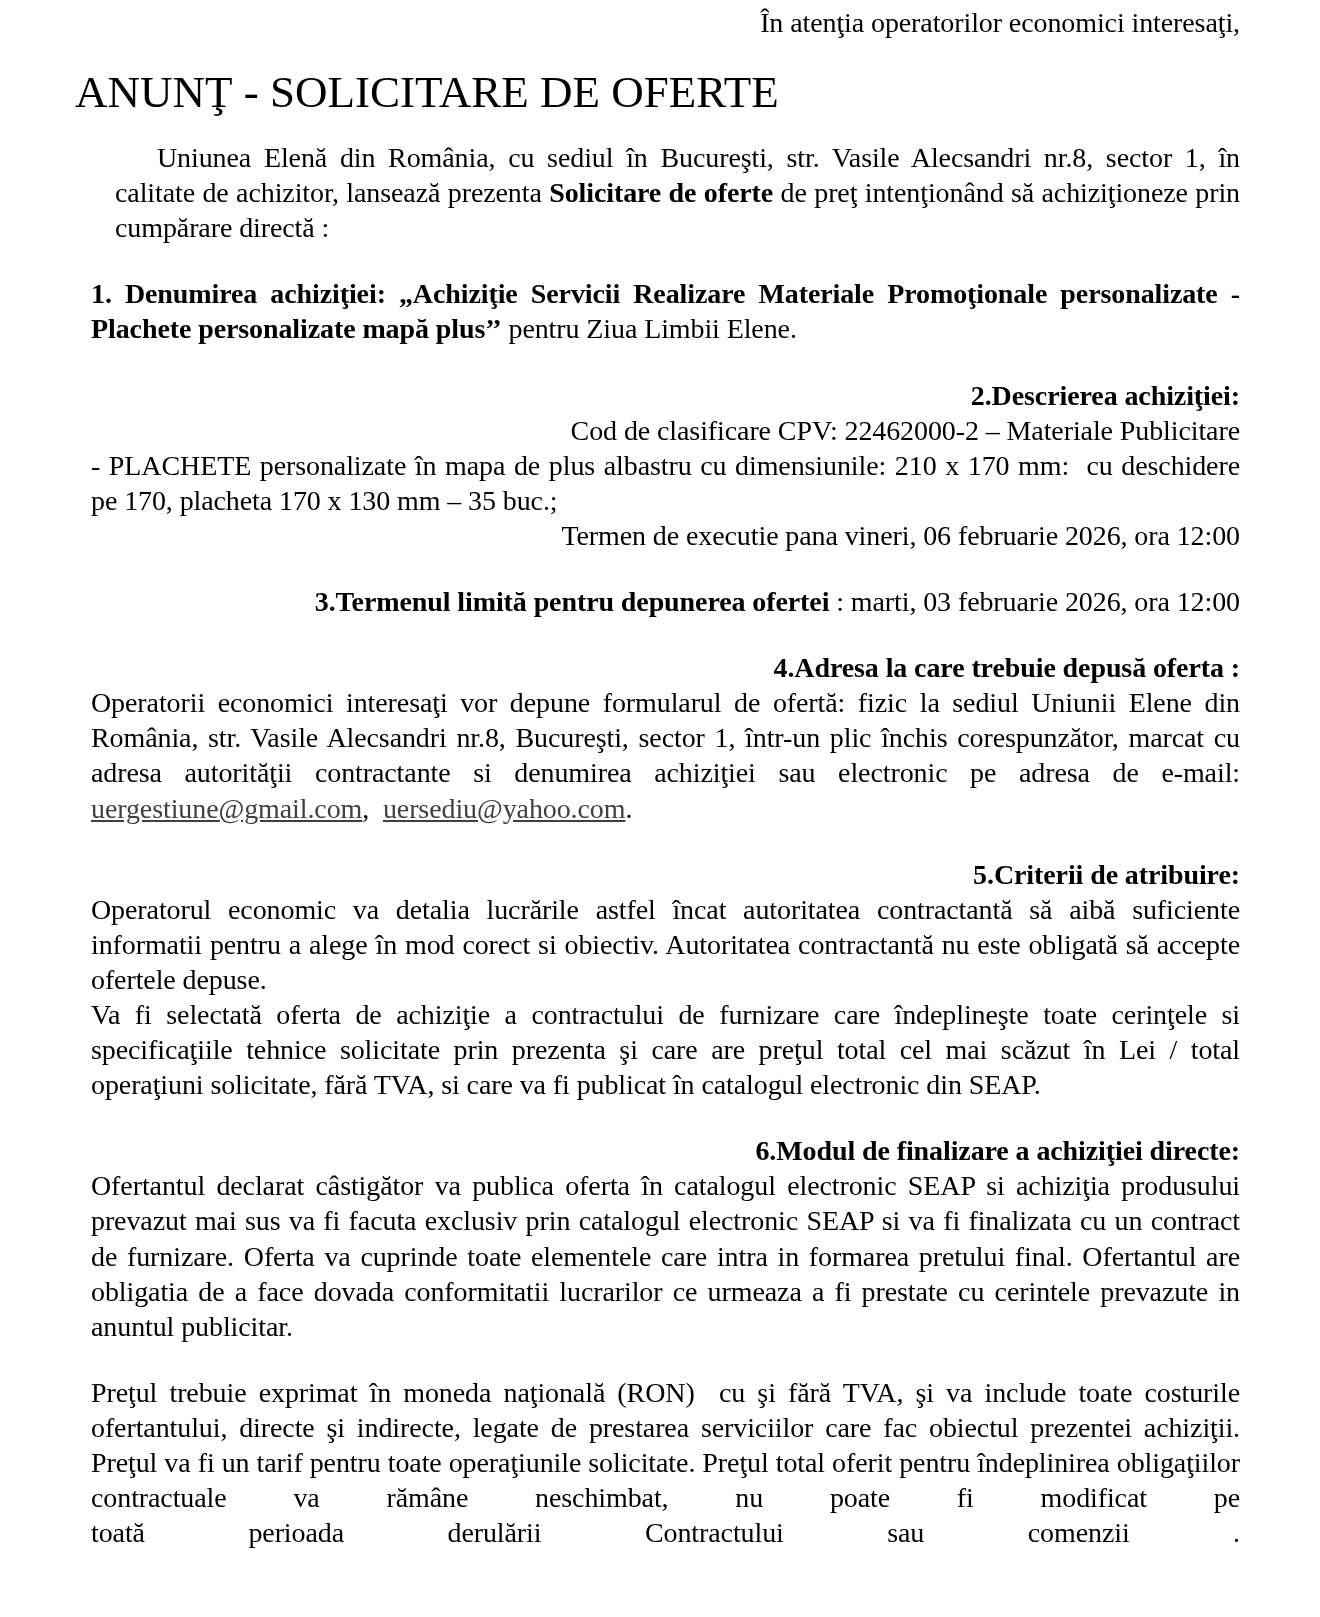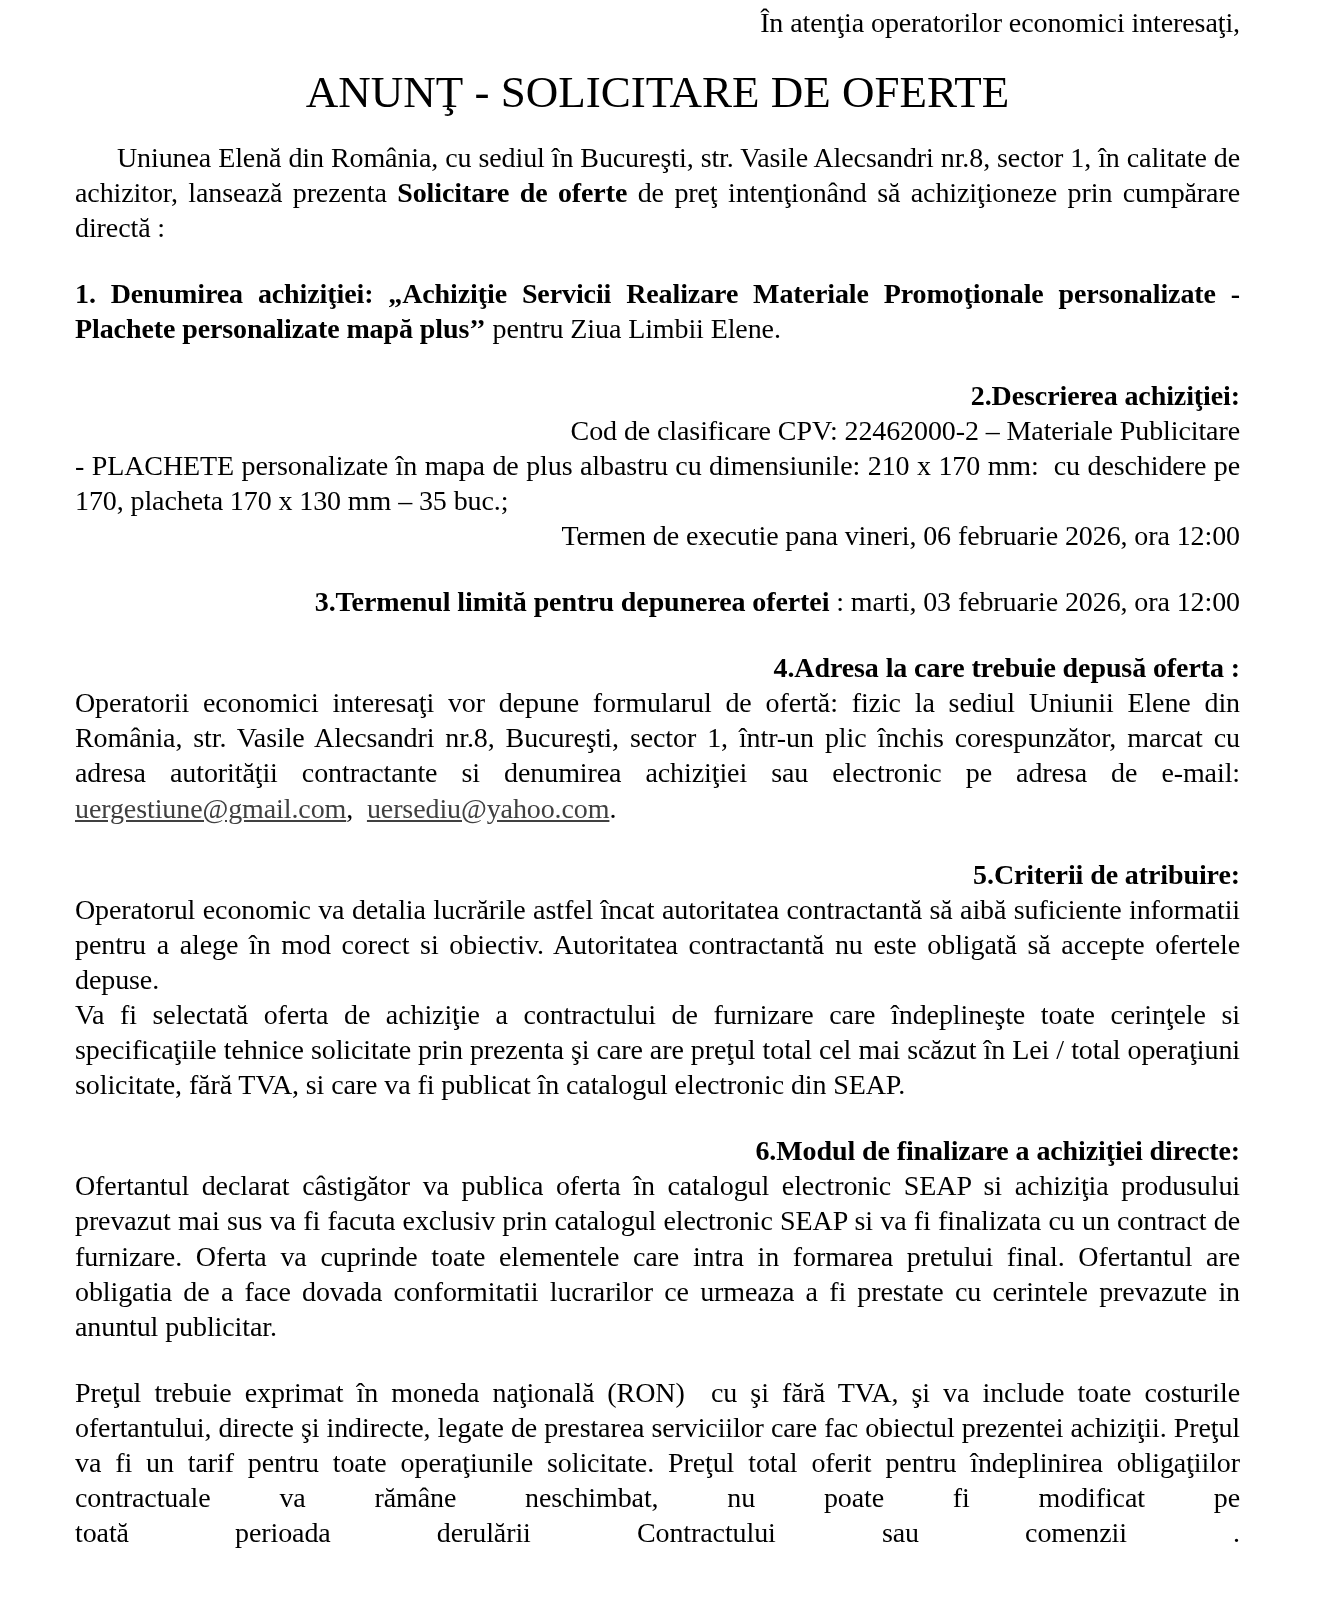--- a/index.html
+++ b/index.html
@@ -14,30 +14,29 @@
     font-family: "Liberation Serif", "DejaVu Serif", serif;
     font-size: 28px;
     line-height: 35.1px;
     letter-spacing: -0.1px;
     overflow: hidden;
   }
   p { margin: 0; padding: 0; }
   .line { text-align: right; white-space: nowrap; }
   .para { text-align: left; }
   .justify { text-align: justify; }
-  .indent { text-indent: 42px; }
-  .sec { margin-top: 31px; }
+  .indent { text-indent: 42px; margin-left: 40px; }
+  .sec { margin-top: 31px; margin-left: 16px; }
   .intro { margin-top: 21px; }
   .bold { font-weight: bold; }
   .title {
     margin-top: 25px;
     font-size: 45px;
     line-height: 54px;
     letter-spacing: 0;
-    text-align: center;
     font-weight: normal;
     white-space: nowrap;
   }
   .force-just { text-align: justify; text-align-last: justify; }
   .lastline { text-align: justify; text-align-last: justify; }
   a.email { color: #404040; text-decoration: underline; cursor: pointer; }
 </style>
 </head>
 <body>
 

